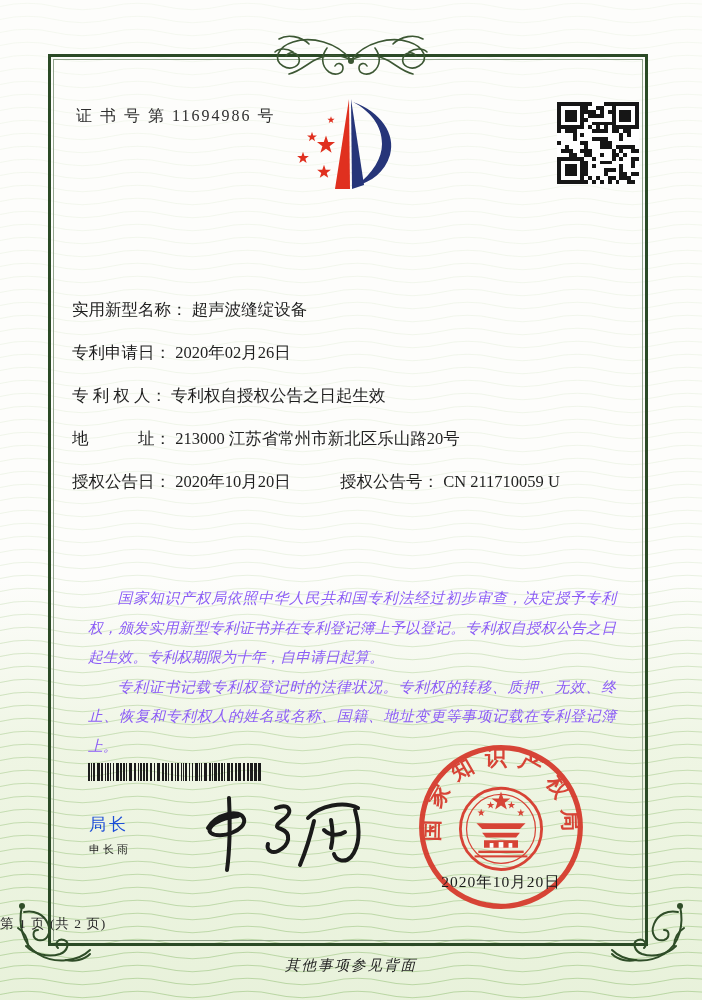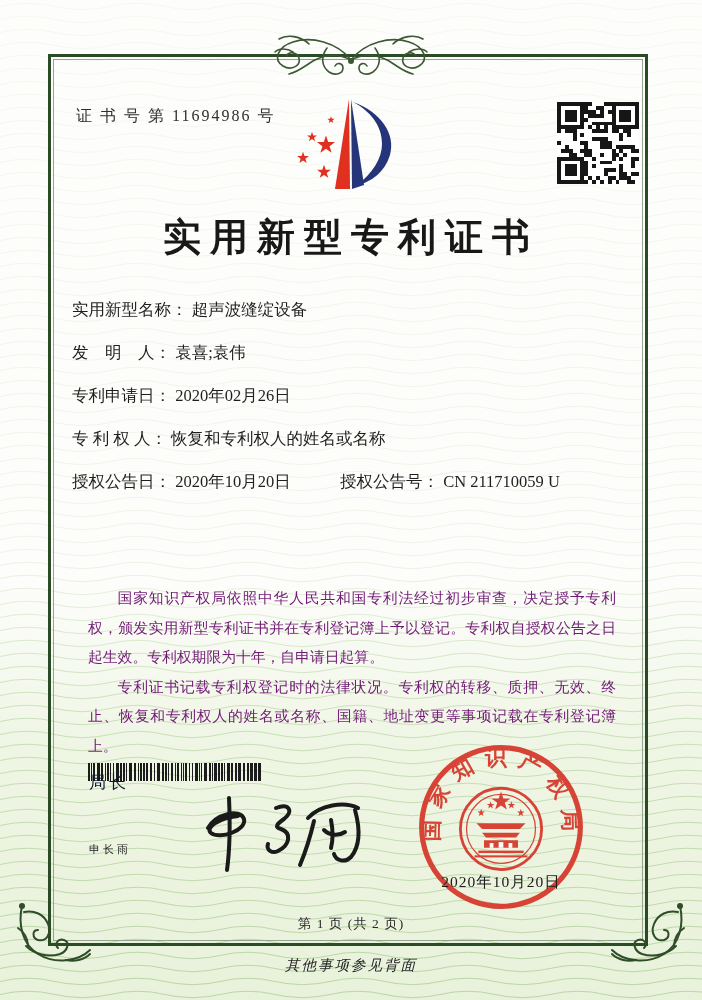--- a/index.html
+++ b/index.html
@@ -47,39 +47,39 @@
   .frow{position:relative;height:43px;line-height:43px;white-space:nowrap;}
   .flabel{
     display:inline-block;color:#1f1f1f;
   }
   .fvalue{color:#1f1f1f;}
   #grant-no-group{position:absolute;left:268px;top:0;}
 
   #paragraphs{
     position:absolute;left:88px;top:584px;width:528px;
     font-size:14.8px;line-height:29.5px;text-align:justify;
-    color:#701a75;
+    font-style:italic;color:#8b5cf6;
   }
   #paragraphs p{margin:0;text-indent:2em;}
 
   #barcode{position:absolute;left:88px;top:763px;width:180px;height:18px;}
   #barcode i{position:absolute;top:0;height:18px;background:#1c1c1c;}
 
-  #signer-title{position:absolute;left:89px;top:771px;font-size:17px;letter-spacing:3px;color:#0f172a;}
+  #signer-title{position:absolute;left:89px;top:813px;font-size:17px;letter-spacing:3px;color:#1d4ed8;}
   #signer-name{position:absolute;left:89px;top:842px;font-size:11px;letter-spacing:3px;color:#222;}
   #signature{position:absolute;left:192px;top:788px;width:185px;height:88px;}
 
   #seal{position:absolute;left:416px;top:742px;width:170px;height:170px;opacity:.93;}
   #seal-date{
     position:absolute;left:418px;top:872px;width:166px;text-align:center;
     font-size:15.5px;color:#1b1b1b;letter-spacing:1px;
   }
 
   #page-indicator{
-    position:absolute;left:0;top:915px;width:702px;text-align:center;
+    position:absolute;left:0;top:915px;width:702px;
     font-size:13.5px;color:#2a2a2a;letter-spacing:1px;
   }
   #back-note{
     position:absolute;left:0;top:956px;width:702px;text-align:center;
     font-size:14.5px;font-style:italic;color:#242424;letter-spacing:2px;
   }
 
   #ornament-top{position:absolute;left:249px;top:30px;width:204px;height:50px;}
   #flourish-bl{position:absolute;left:12px;top:898px;width:82px;height:72px;}
   #flourish-br{position:absolute;left:608px;top:898px;width:82px;height:72px;transform:scaleX(-1);}
@@ -613,38 +613,37 @@
       <div class="f"></div>
       <div></div>
       <div class="f"></div>
       <div></div>
       <div></div>
       <div class="f"></div>
       <div class="f"></div>
       <div></div>
     </div>
 
-  <div id="title">实用新型专利证书</div>
 
   <div id="fields">
     <div class="frow">
       <span class="flabel">实用新型名称：</span>
       <span class="fvalue">超声波缝绽设备</span>
-    </div>
-    <div class="frow">
-      <span class="flabel">发　明　人：</span>
-      <span class="fvalue">袁喜;袁伟</span>
     </div>
     <div class="frow">
       <span class="flabel">专利申请日：</span>
       <span class="fvalue">2020年02月26日</span>
     </div>
     <div class="frow">
       <span class="flabel">专 利 权 人：</span>
-      <span class="fvalue">恢复和专利权人的姓名或名称</span>
+      <span class="fvalue">专利权自授权公告之日起生效</span>
+    </div>
+    <div class="frow">
+      <span class="flabel">地　　　址：</span>
+      <span class="fvalue">213000 江苏省常州市新北区乐山路20号</span>
     </div>
     <div class="frow">
       <span class="flabel">授权公告日：</span>
       <span class="fvalue">2020年10月20日</span>
       <span id="grant-no-group">
         <span class="flabel">授权公告号：</span>
         <span class="fvalue">CN 211710059 U</span>
       </span>
     </div>
   </div>

